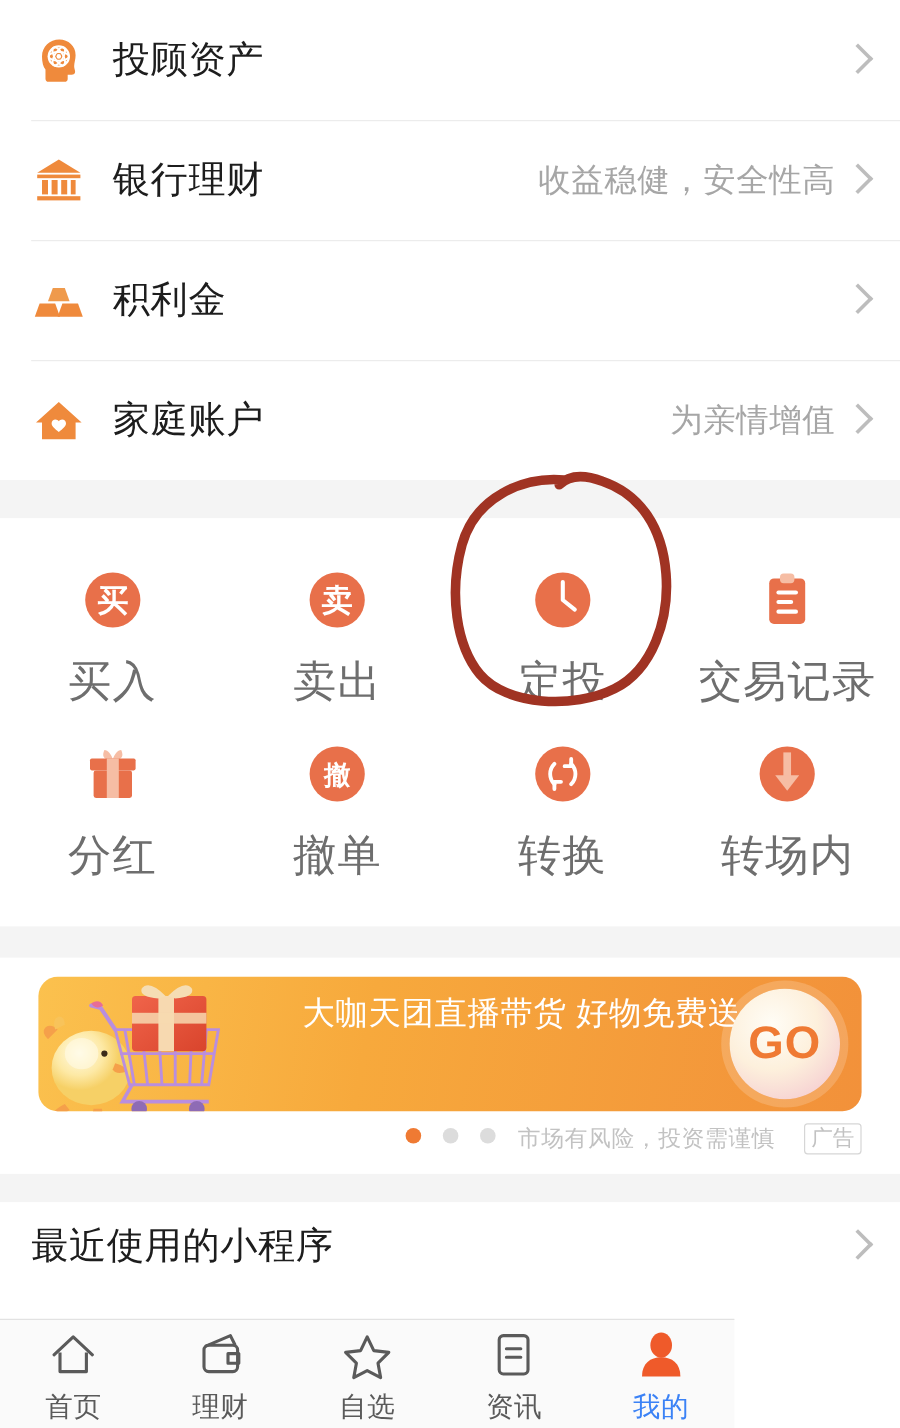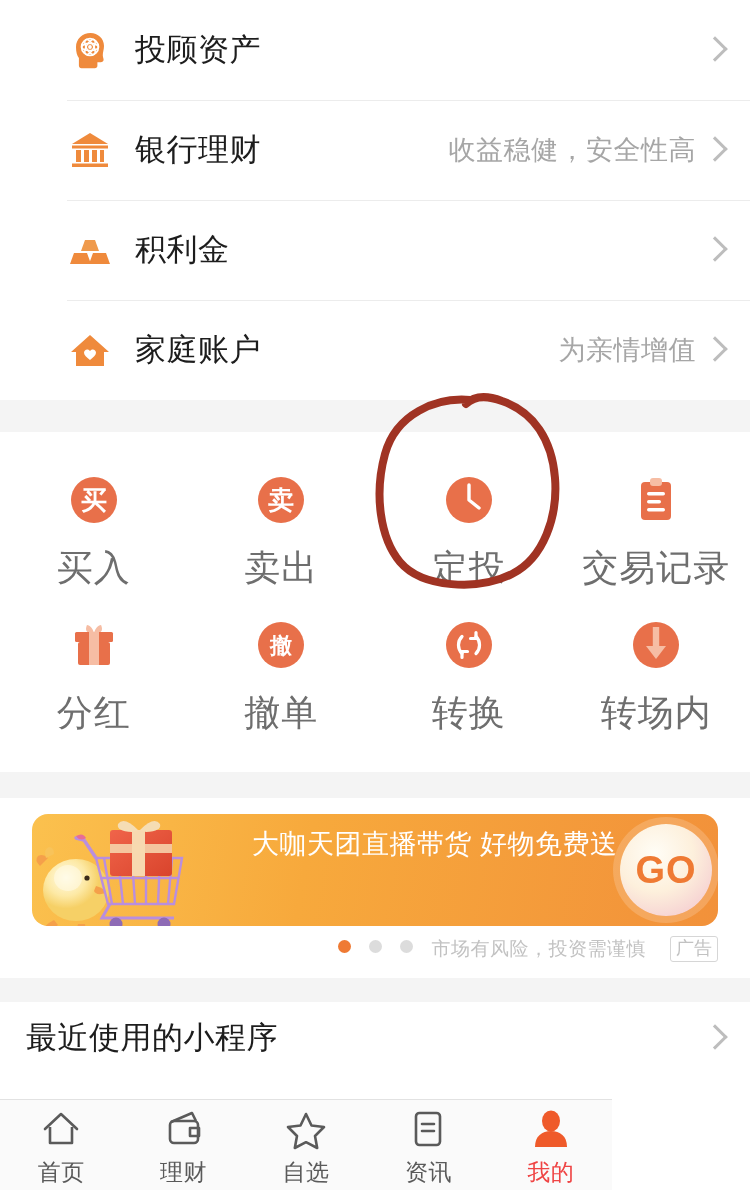--- a/index.html
+++ b/index.html
@@ -12,21 +12,20 @@
   .screen { position: relative; width: 750px; height: 1190px; background: #ffffff; }
 
   
   .list-section { background: #ffffff; }
   .list-row {
     position: relative;
     height: 100px;
     display: flex;
     align-items: center;
     padding: 0 22px 0 26px;
-    margin-left: 41px;
   }
   .list-row + .list-row::before {
     content: "";
     position: absolute;
     left: 26px; right: 0; top: 0;
     height: 1px; background: #ececec;
   }
   .row-icon {
     width: 46px; height: 46px;
     flex: 0 0 46px;
@@ -105,21 +104,21 @@
   .ad-texts {
     position: absolute; left: 186px; top: 12px;
     display: flex; flex-direction: column; gap: 6px;
   }
   .ad-title {
     font-size: 34px; color: #ffffff; font-weight: 700; letter-spacing: 1px;
     text-shadow: 0 1px 2px rgba(180,90,20,.25);
   }
   .ad-sub { font-size: 27px; color: #ffffff; letter-spacing: 0.5px; margin-left: 34px; }
   .ad-go {
-    position: absolute; right: 6px; top: 10px;
+    position: absolute; right: 18px; top: 10px;
     width: 92px; height: 92px; border-radius: 50%;
     background: radial-gradient(circle at 38% 32%, #fffdf6 0%, #fdf0dc 45%, #f7d6d4 75%, #f3c3cf 100%);
     display: flex; align-items: center; justify-content: center;
     box-shadow: 0 0 0 7px rgba(255,255,255,.18);
   }
   .ad-go span { font-size: 38px; font-weight: 700; color: #ef7a33; letter-spacing: 1px; }
 
   .ad-foot {
     position: relative;
     height: 46px;
@@ -160,21 +159,21 @@
   }
   .tab {
     flex: 1 1 20%;
     display: flex; flex-direction: column;
     align-items: center; justify-content: center;
     gap: 6px;
     padding-top: 4px;
   }
   .tab-ico { width: 44px; height: 44px; display: block; }
   .tab-label { font-size: 23px; color: #5a5a5a; letter-spacing: 0.5px; }
-  .tab.active .tab-label { color: #ef4444; }
+  .tab.active .tab-label { color: #3b82f6; }
 </style>
 </head>
 <body>
 
 <div class="screen">
 
   <div class="list-section">
 
     <div class="list-row">
       <div class="row-icon">

